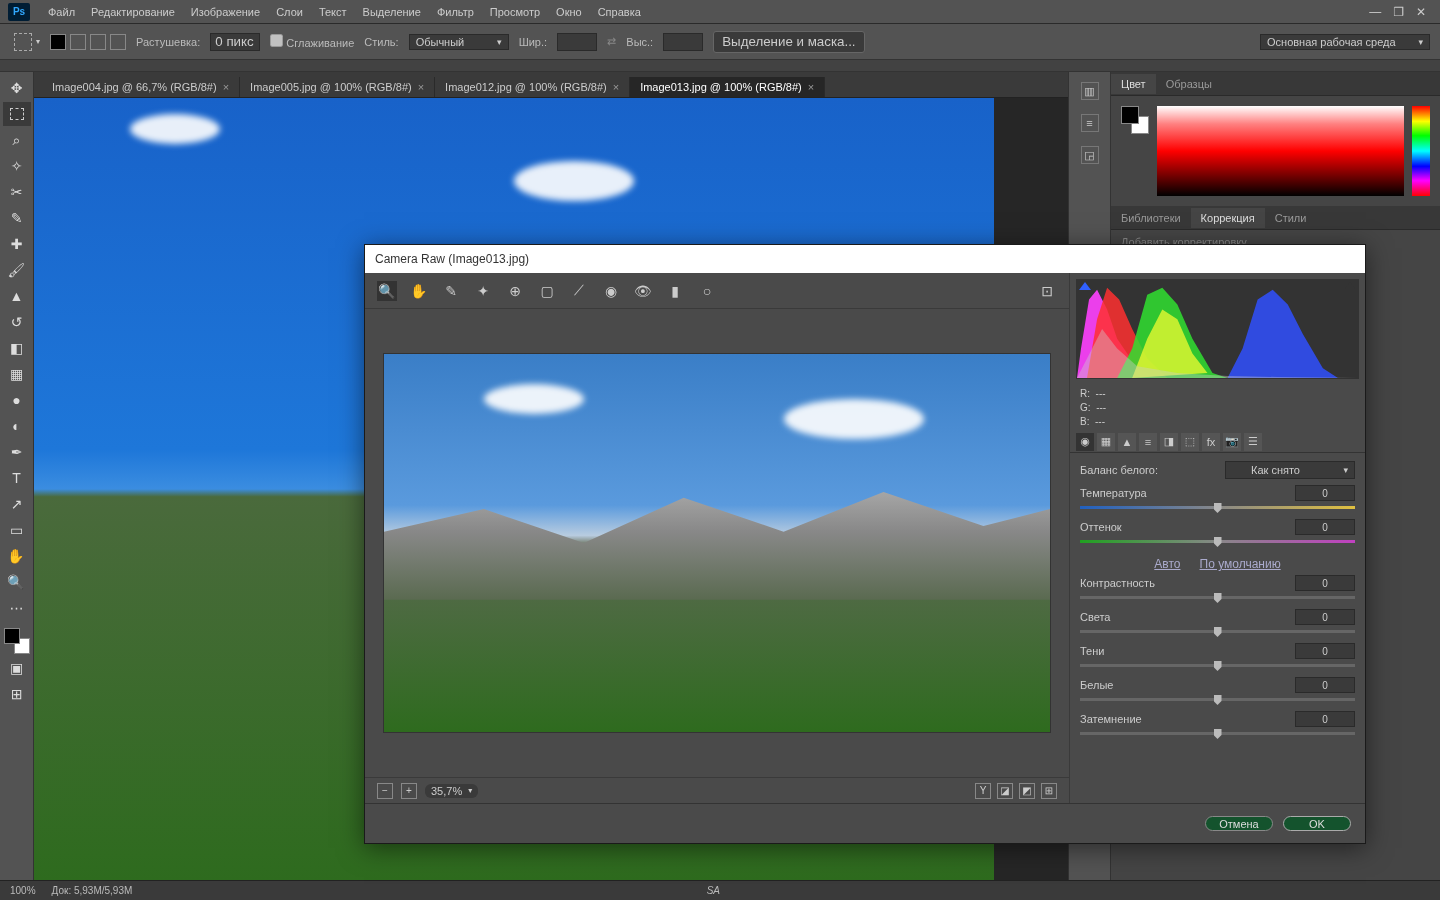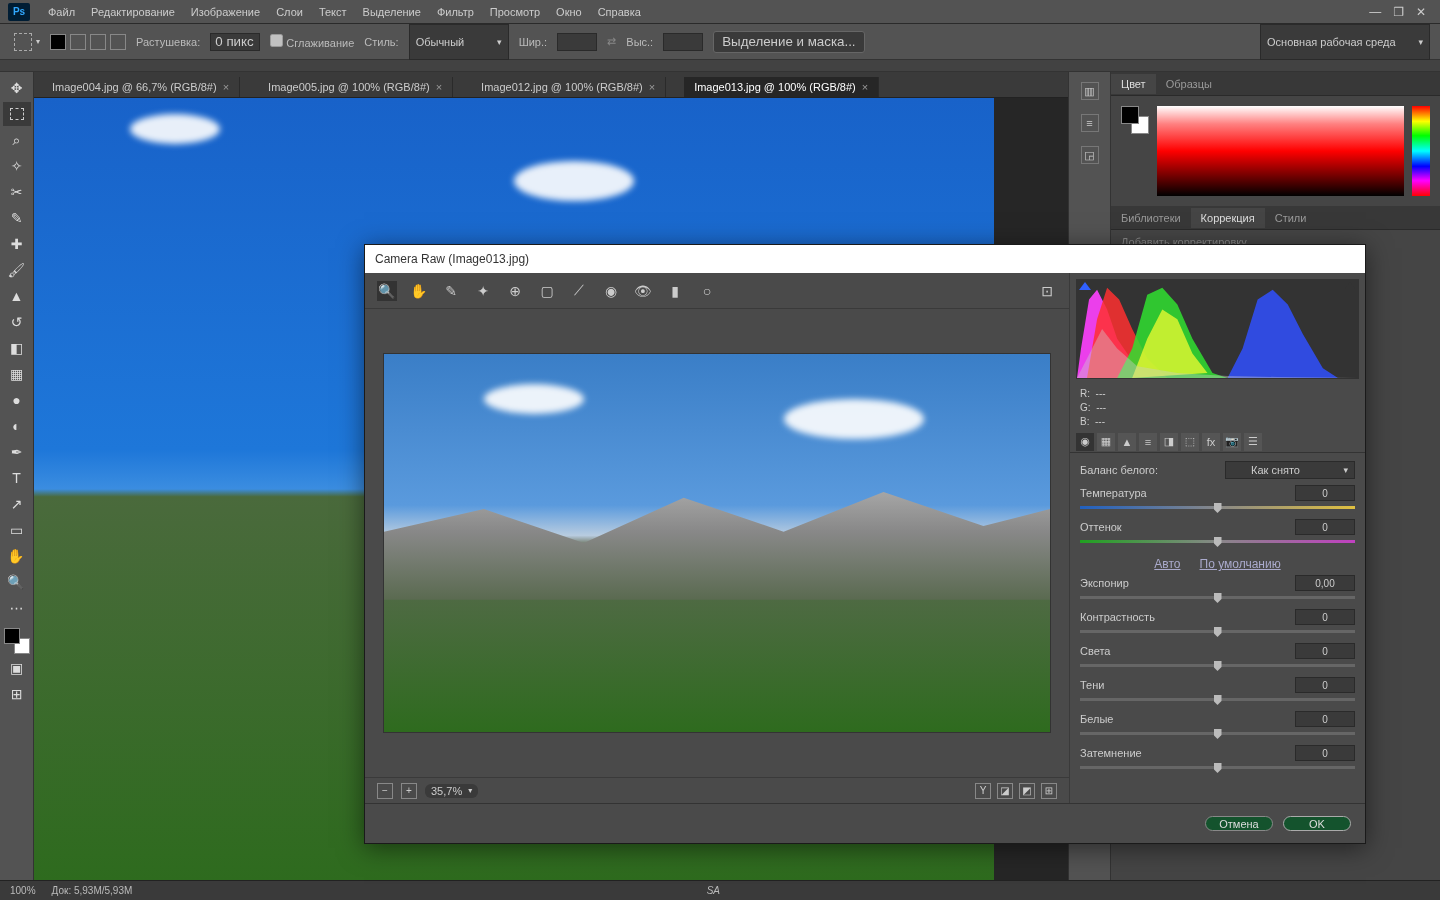--- a/index.html
+++ b/index.html
@@ -7,34 +7,34 @@
 .menubar { height:24px; background:#535353; display:flex; align-items:center; padding-left:8px; border-bottom:1px solid #2a2a2a; }
 .ps-logo { width:22px; height:18px; background:#001d34; color:#31a8ff; font-weight:bold; font-size:10px; display:flex; align-items:center; justify-content:center; border-radius:2px; margin-right:10px; }
 .menu-item { padding:0 8px; cursor:default; }
 .win-controls { margin-left:auto; display:flex; gap:12px; padding-right:14px; color:#ccc; font-size:12px; }
 .optbar { height:36px; background:#535353; display:flex; align-items:center; padding-left:14px; gap:10px; border-bottom:1px solid #333; }
 .opt-swatch { width:16px; height:16px; background:#000; border:1px solid #888; }
 .opt-icon { width:16px; height:16px; border:1px solid #888; }
 .opt-group { display:flex; gap:4px; align-items:center; }
 .opt-label { color:#bbb; }
 .opt-input { background:#3a3a3a; border:1px solid #2a2a2a; color:#ccc; padding:1px 4px; width:50px; height:18px; }
-.opt-dd { background:#3a3a3a; border:1px solid #2a2a2a; color:#ccc; padding:1px 6px; height:36px; display:flex; align-items:center; gap:6px; min-width:100px; }
+.opt-dd { background:#3a3a3a; border:1px solid #2a2a2a; color:#ccc; padding:1px 6px; height:16px; display:flex; align-items:center; gap:6px; min-width:100px; }
 .opt-dd::after { content:"▾"; margin-left:auto; font-size:9px; }
 .opt-btn { background:#3a3a3a; border:1px solid #666; color:#ccc; padding:2px 8px; height:22px; border-radius:3px; }
 .workspace-dd { margin-left:auto; margin-right:10px; min-width:170px; }
 .sub-strip { height:12px; background:#424242; border-bottom:1px solid #333; }
 .main { display:flex; height:calc(900px - 24px - 36px - 12px - 20px); }
 .toolbox { width:34px; background:#535353; border-right:1px solid #333; display:flex; flex-direction:column; align-items:center; padding-top:4px; gap:2px; }
 .tool { width:28px; height:24px; display:flex; align-items:center; justify-content:center; color:#ddd; cursor:default; font-size:14px; }
 .tool.active { background:#3a3a3a; }
 .color-swatches { position:relative; width:26px; height:26px; margin-top:6px; }
 .color-swatches .fg { position:absolute; width:16px; height:16px; background:#000; border:1px solid #888; top:0; left:0; }
 .color-swatches .bg { position:absolute; width:16px; height:16px; background:#fff; border:1px solid #888; bottom:0; right:0; }
 .editor { flex:1; display:flex; flex-direction:column; background:#262626; position:relative; }
-.tabs { height:26px; background:#3a3a3a; display:flex; align-items:flex-end; padding-left:8px; gap:18px; border-bottom:1px solid #222; }
+.tabs { height:26px; background:#3a3a3a; display:flex; align-items:flex-end; padding-left:8px; gap:0; border-bottom:1px solid #222; }
 .tab { padding:4px 10px; background:#3a3a3a; color:#ccc; font-size:11px; display:flex; align-items:center; gap:6px; cursor:default; border-right:1px solid #2a2a2a; }
 .tab.active { background:#262626; color:#fff; }
 .tab .x { color:#999; font-size:11px; }
 .canvas-wrap { flex:1; background:#262626; overflow:hidden; display:flex; justify-content:flex-start; }
 .canvas { width:960px; height:100%; background:linear-gradient(to bottom,#1862c9 0%,#1e77d9 45%,#3b8de0 50%,#4a6a3c 51%,#2e6b1e 100%); position:relative; }
 .cloud { position:absolute; background:#fff; border-radius:50%; filter:blur(3px); opacity:.9; }
 .sidepanel { width:42px; background:#535353; border-left:1px solid #333; display:flex; flex-direction:column; align-items:center; padding-top:10px; gap:14px; }
 .rightpanels { width:330px; background:#454545; border-left:1px solid #333; display:flex; flex-direction:column; }
 .panel-tabs { height:24px; background:#383838; display:flex; align-items:center; border-bottom:1px solid #2a2a2a; }
 .ptab { padding:4px 10px; color:#999; cursor:default; }
@@ -336,30 +336,20 @@
               </div>
             </div>
           </div>
         <div class="cr-links">
           <a>Авто</a>
           <a>По умолчанию</a>
         </div>
         <div id="cr-sliders-2">
             <div class="cr-row">
               <div class="cr-row-head">
-                <span>Экспонир</span>
-                <input class="cr-input" value="0,00" style="">
-              </div>
-              <div class="cr-slider">
-                <div class="cr-track"></div>
-                <div class="cr-thumb"></div>
-              </div>
-            </div>
-            <div class="cr-row">
-              <div class="cr-row-head">
                 <span>Контрастность</span>
                 <input class="cr-input" value="0" style="">
               </div>
               <div class="cr-slider">
                 <div class="cr-track"></div>
                 <div class="cr-thumb"></div>
               </div>
             </div>
             <div class="cr-row">
               <div class="cr-row-head">

